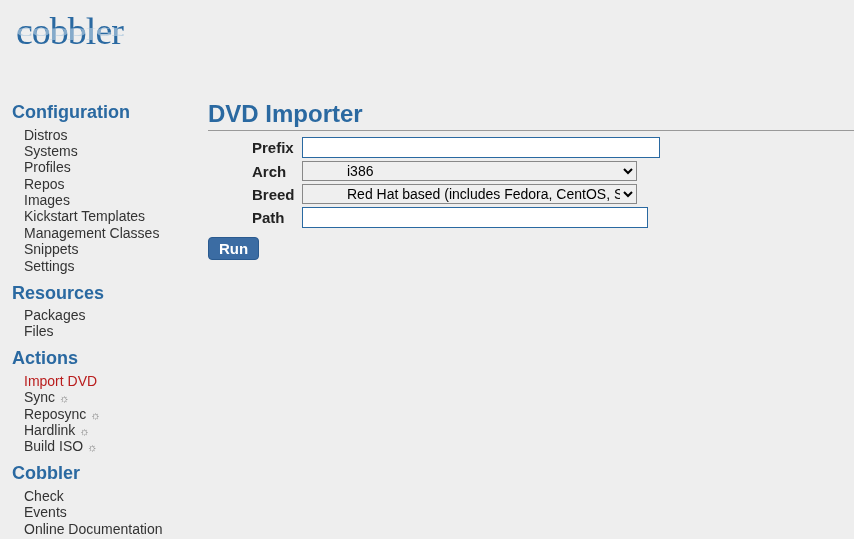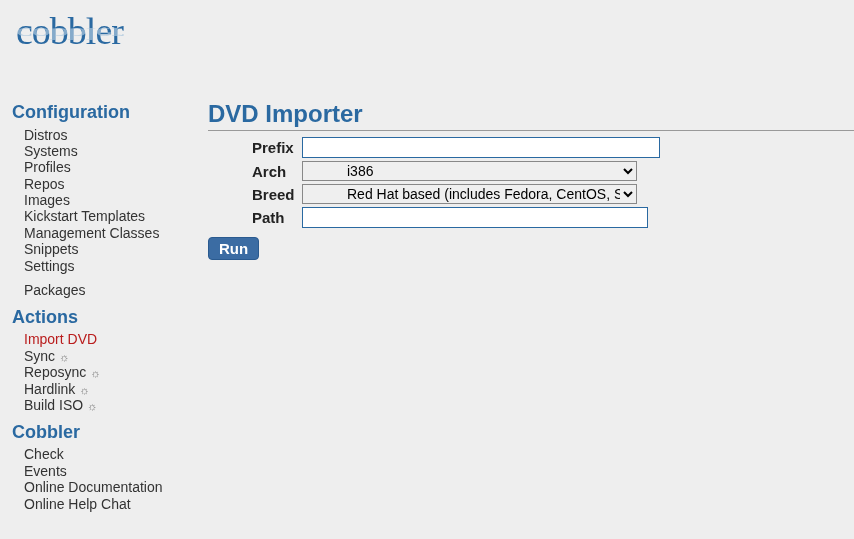--- a/index.html
+++ b/index.html
@@ -147,22 +147,24 @@
       <li><a href="#">Systems</a></li>
       <li><a href="#">Profiles</a></li>
       <li><a href="#">Repos</a></li>
       <li><a href="#">Images</a></li>
       <li><a href="#">Kickstart Templates</a></li>
       <li><a href="#">Management Classes</a></li>
       <li><a href="#">Snippets</a></li>
       <li><a href="#">Settings</a></li>
     </ul>
 
+    <div class="sidebar-heading">Resources</div>
     <ul class="sidebar-list">
       <li><a href="#">Packages</a></li>
+      <li><a href="#">Files</a></li>
     </ul>
 
     <div class="sidebar-heading">Actions</div>
     <ul class="sidebar-list">
       <li><a href="#" class="active">Import DVD</a></li>
       <li><a href="#">Sync</a> <span class="gear">☼</span></li>
       <li><a href="#">Reposync</a> <span class="gear">☼</span></li>
       <li><a href="#">Hardlink</a> <span class="gear">☼</span></li>
       <li><a href="#">Build ISO</a> <span class="gear">☼</span></li>
     </ul>

